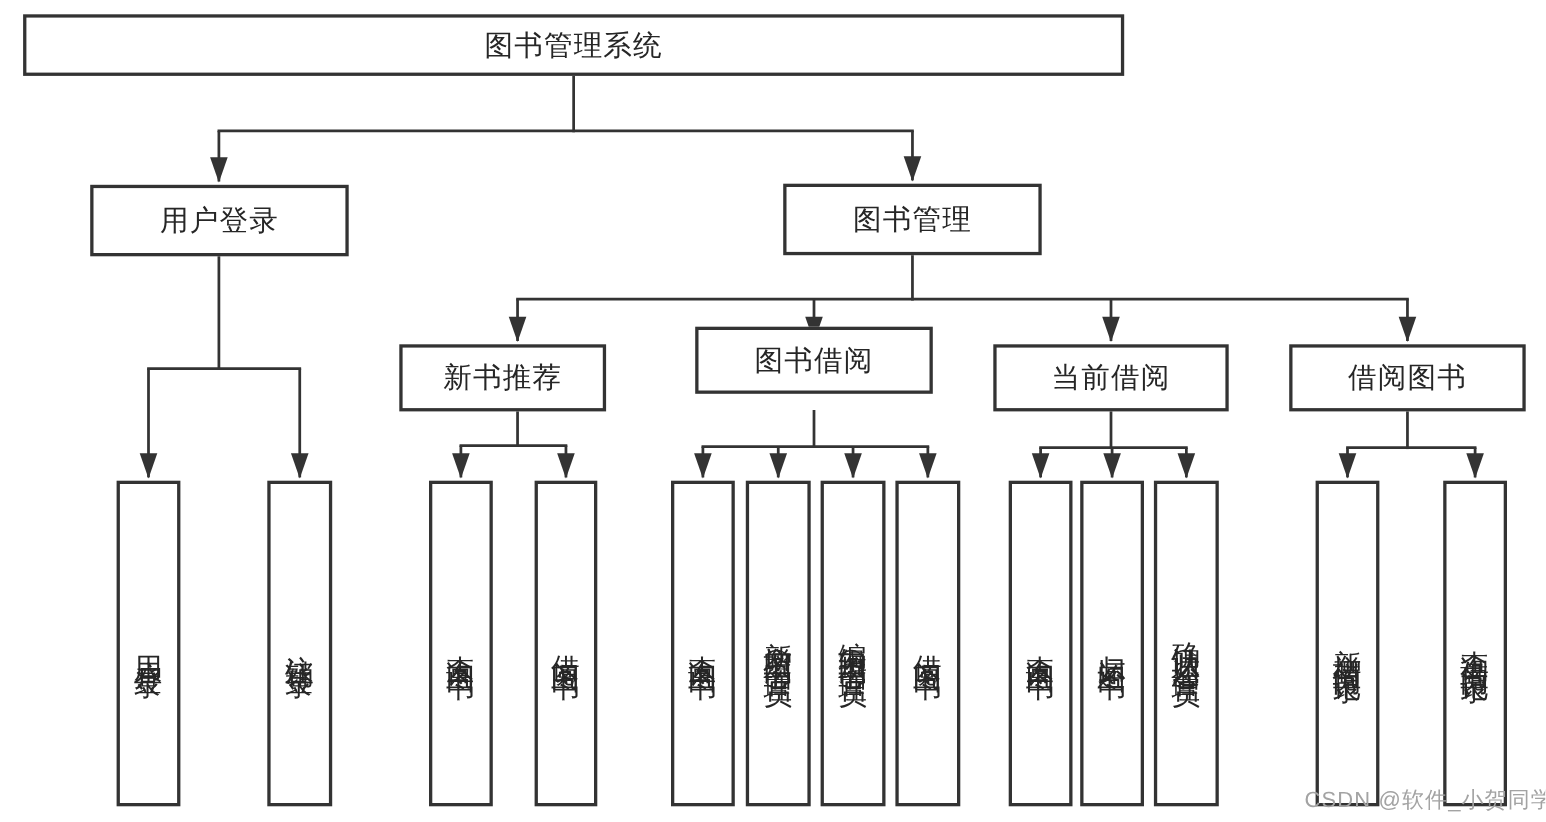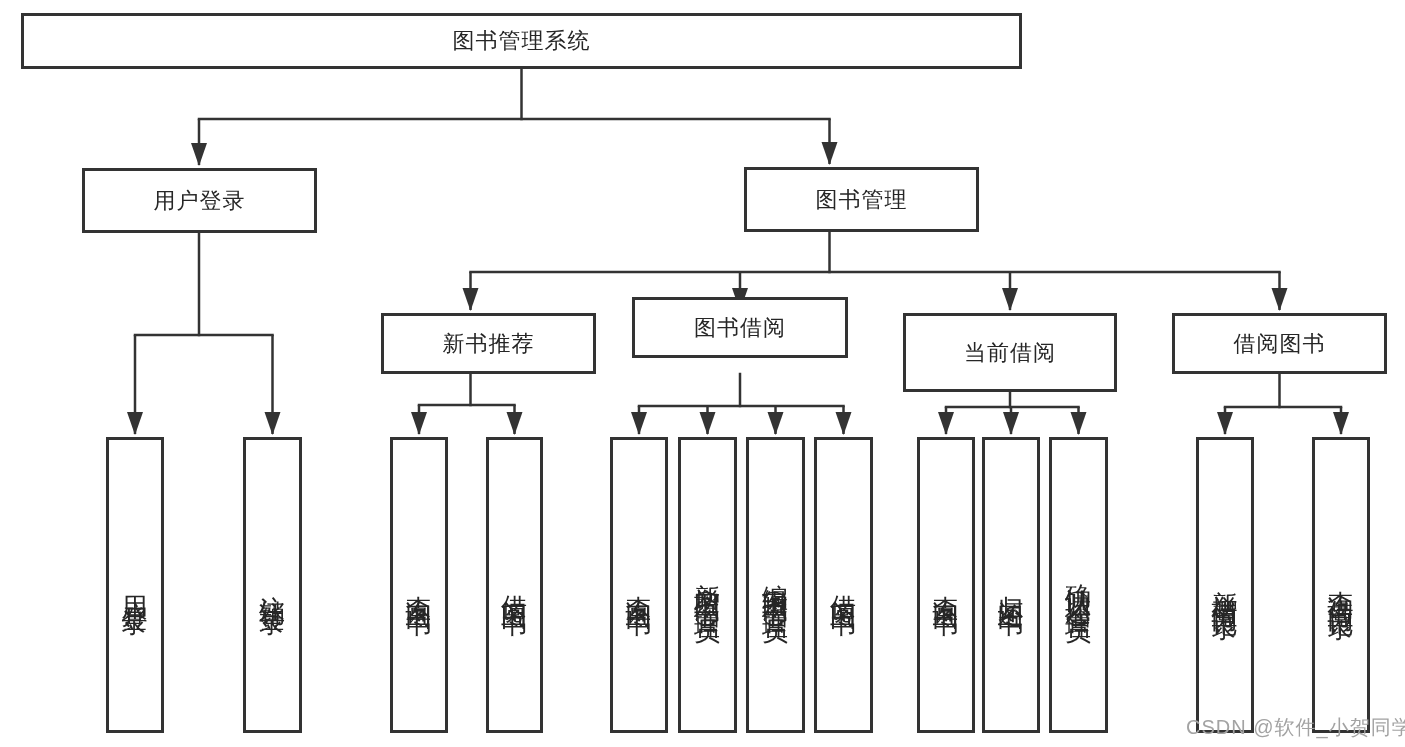--- a/index.html
+++ b/index.html
@@ -13,21 +13,21 @@
   #wires { position:absolute; left:0; top:0; width:1405px; height:747px; z-index:1; }
   .node {
     position:absolute;
     box-sizing:border-box;
     border:3px solid #333333;
     background:#ffffff;
     display:flex; align-items:center; justify-content:center;
     color:#262626;
     z-index:2;
   }
-  .hnode { font-size:22px; letter-spacing:1px; }
+  .hnode { font-size:26px; letter-spacing:1px; }
   .vnode span {
     writing-mode:vertical-rl;
     font-size:26px;
     letter-spacing:5px;
     line-height:1;
     white-space:nowrap;
   }
   .watermark {
     position:absolute;
     left:1186px; top:714px;
@@ -87,25 +87,25 @@
       <path d="M1011 407 V434"></path>
       <path d="M1078.5 407 V434"></path>
       <path d="M1225 407 V434"></path>
       <path d="M1341 407 V434"></path>
     </g>
   </svg>
 
   <div class="node hnode" style="left:21px; top:13px; width:1001px; height:56px;">图书管理系统</div>
 
   <div class="node hnode" style="left:82px; top:168px; width:235px; height:65px;">用户登录</div>
-  <div class="node hnode" style="left:712px; top:167px; width:235px; height:65px;margin-left:32px;">图书管理</div>
+  <div class="node hnode" style="left:712px; top:167px; width:235px; height:65px;">图书管理</div>
 
-  <div class="node hnode" style="left:363px; top:313px; width:215px; height:61px;margin-left:18px;">新书推荐</div>
+  <div class="node hnode" style="left:363px; top:313px; width:188px; height:61px;">新书推荐</div>
   <div class="node hnode" style="left:632px; top:297px; width:216px; height:61px;">图书借阅</div>
-  <div class="node hnode" style="left:903px; top:313px; width:214px; height:79px;">当前借阅</div>
+  <div class="node hnode" style="left:903px; top:313px; width:214px; height:61px;">当前借阅</div>
   <div class="node hnode" style="left:1172px; top:313px; width:215px; height:61px;">借阅图书</div>
 
   <div class="node vnode" style="left:106px; top:437px; width:58px; height:296px;">
     <span>用户登录</span>
   </div>
   <div class="node vnode" style="left:243px; top:437px; width:59px; height:296px;">
     <span>注销登录</span>
   </div>
 
   <div class="node vnode" style="left:390px; top:437px; width:58px; height:296px;">

